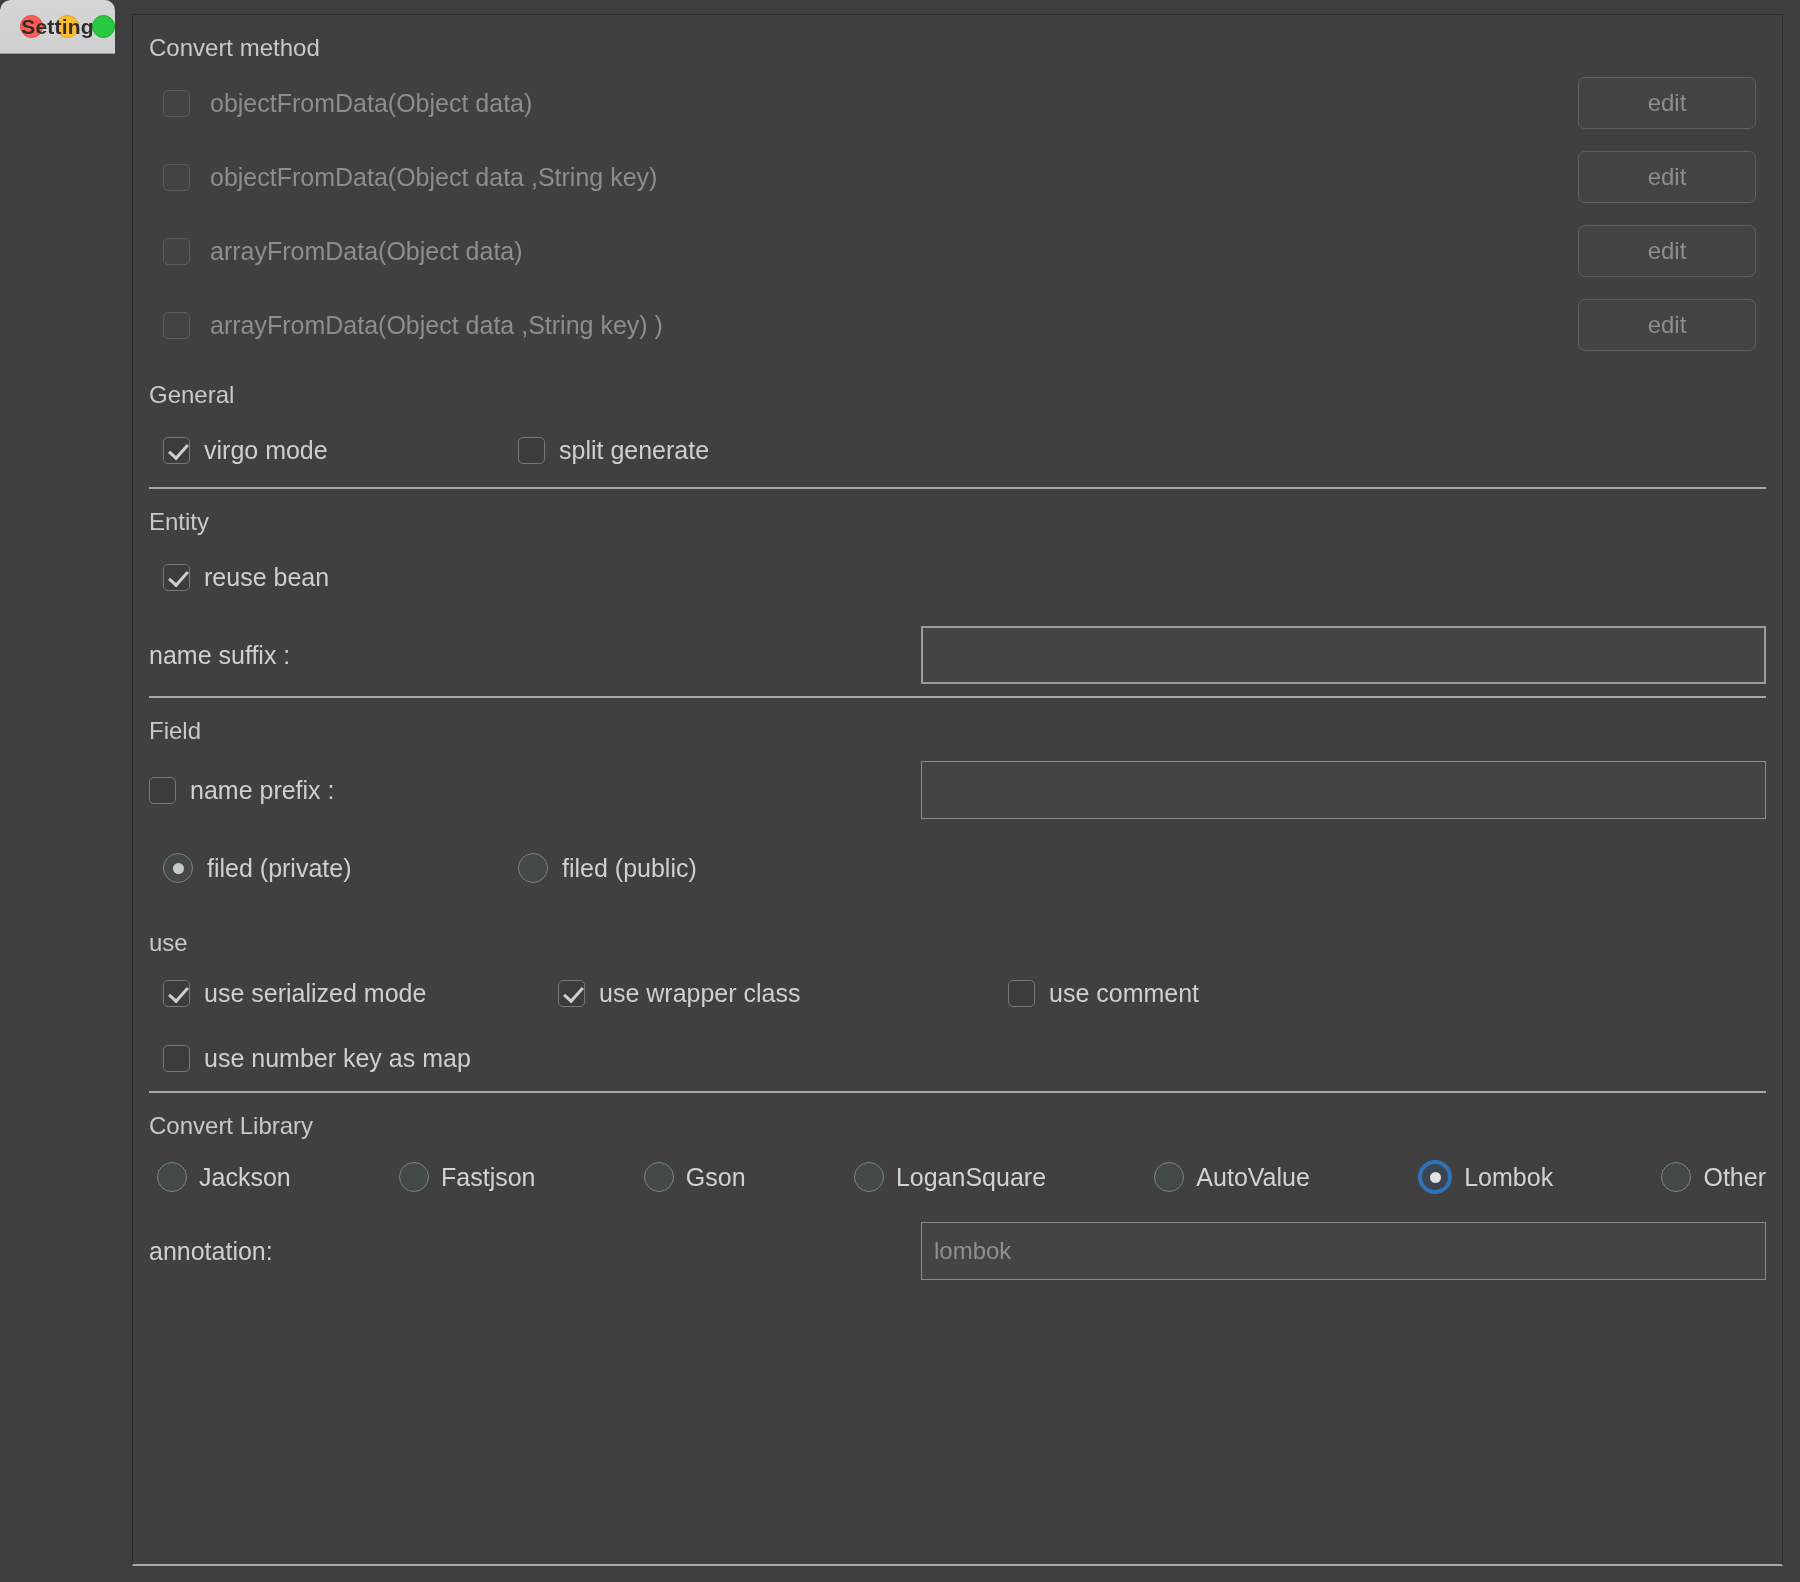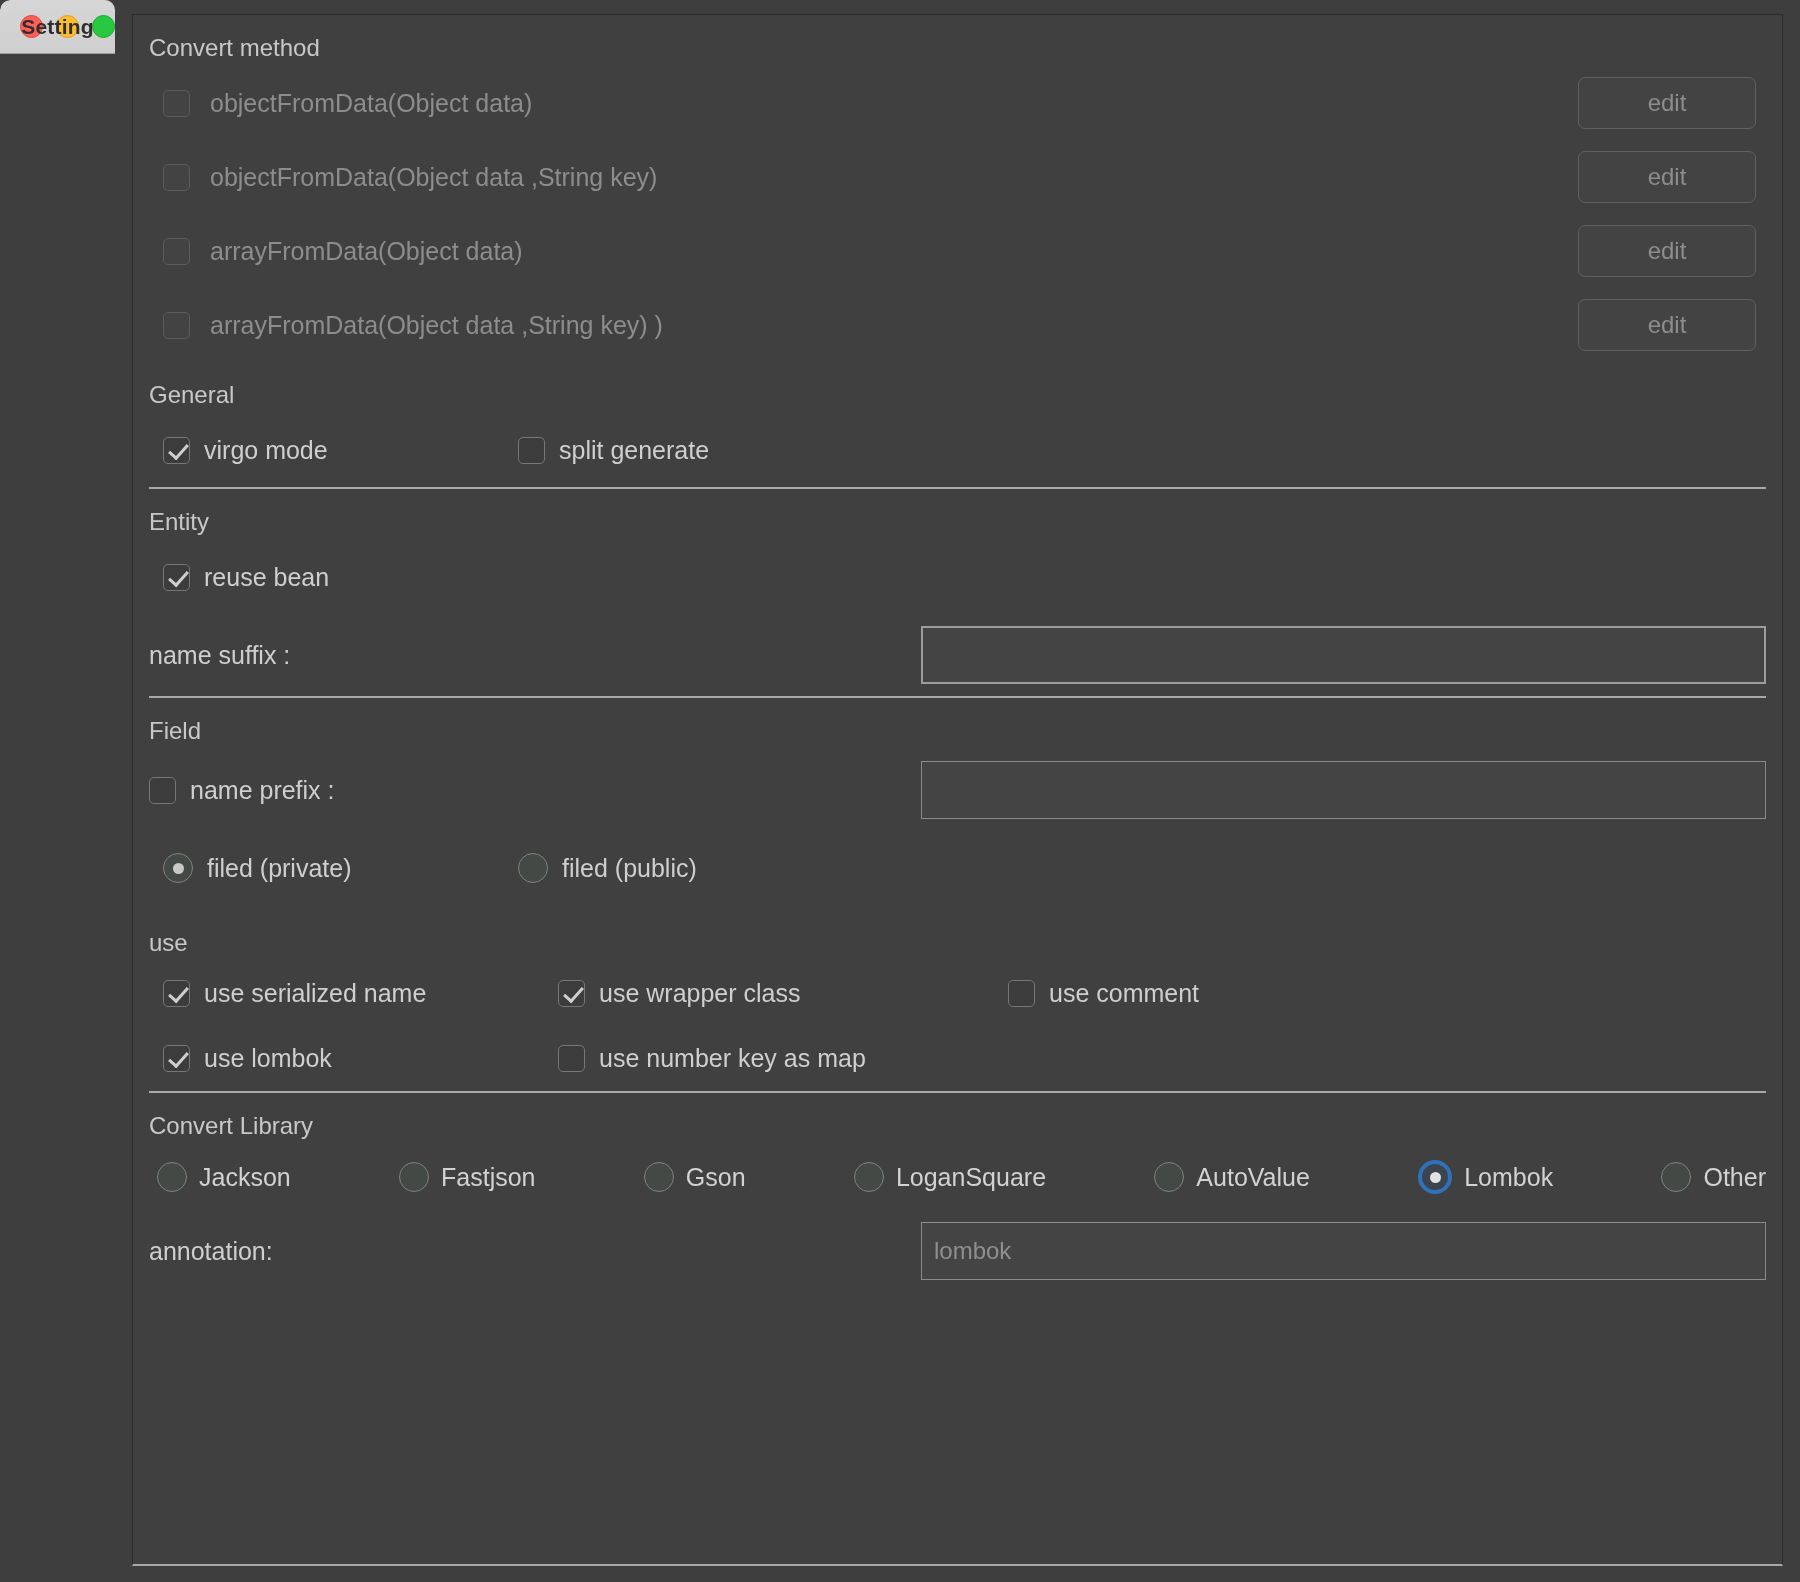--- a/index.html
+++ b/index.html
@@ -310,41 +310,35 @@
         </span>
       </div>
 
       <div class="section-title tight">use</div>
 
       <div class="use-row">
         <span class="opt use-c1">
           <span class="cbx on">
               <span class="tick"></span>
             </span>
-          <span class="lbl">use serialized name</span>
+          <span class="lbl">use serialized mode</span>
         </span>
         <span class="opt use-c2">
           <span class="cbx on">
               <span class="tick"></span>
             </span>
           <span class="lbl">use wrapper class</span>
         </span>
         <span class="opt">
           <span class="cbx"></span>
           <span class="lbl">use comment</span>
         </span>
       </div>
 
       <div class="use-row">
-        <span class="opt use-c1">
-          <span class="cbx on">
-              <span class="tick"></span>
-            </span>
-          <span class="lbl">use lombok</span>
-        </span>
         <span class="opt">
           <span class="cbx"></span>
           <span class="lbl">use number key as map</span>
         </span>
       </div>
 
       <div class="hr"></div>
 
       <div class="section-title">Convert Library</div>
 

